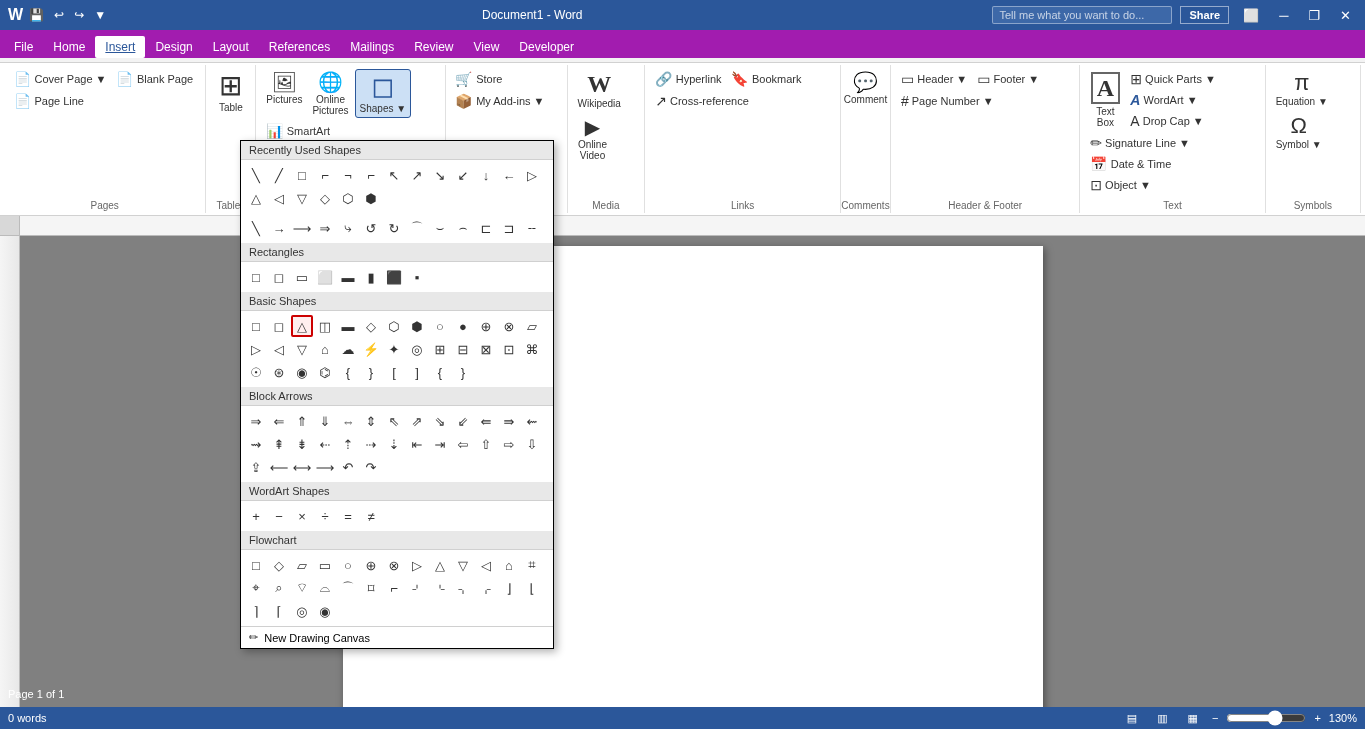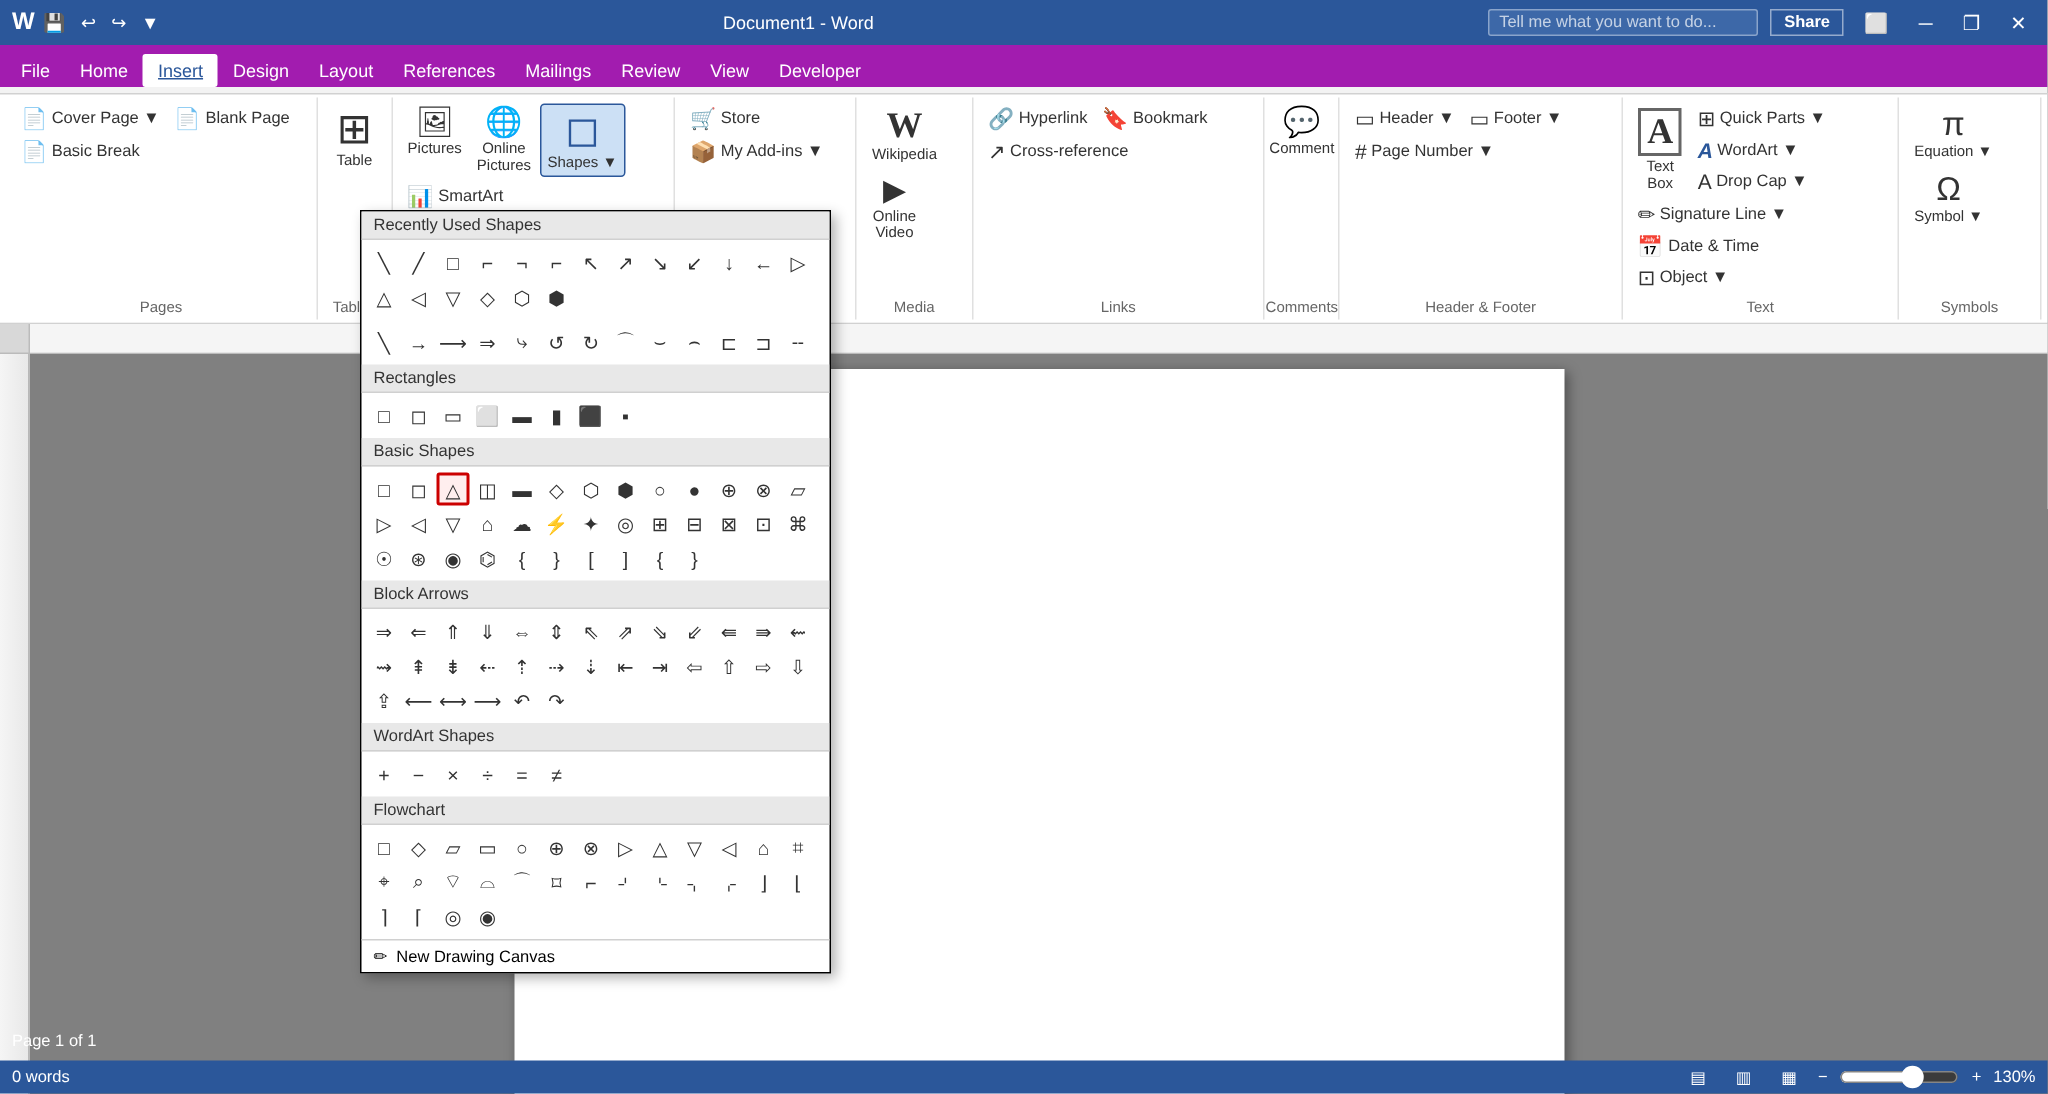--- a/index.html
+++ b/index.html
@@ -294,21 +294,21 @@
         <button class="ribbon-btn-small">
           <span class="icon-sm">📄</span>
           <span>Cover Page ▼</span>
         </button>
         <button class="ribbon-btn-small">
           <span class="icon-sm">📄</span>
           <span>Blank Page</span>
         </button>
         <button class="ribbon-btn-small">
           <span class="icon-sm">📄</span>
-          <span>Basic Break</span>
+          <span>Page Line</span>
         </button>
       </div>
       <span class="ribbon-group-label">Pages</span>
     </div>
 
     <div class="ribbon-group">
       <div class="ribbon-group-items">
         <button class="ribbon-btn">
           <span class="icon" style="font-size:28px;">⊞</span>
           <span>Table</span>

